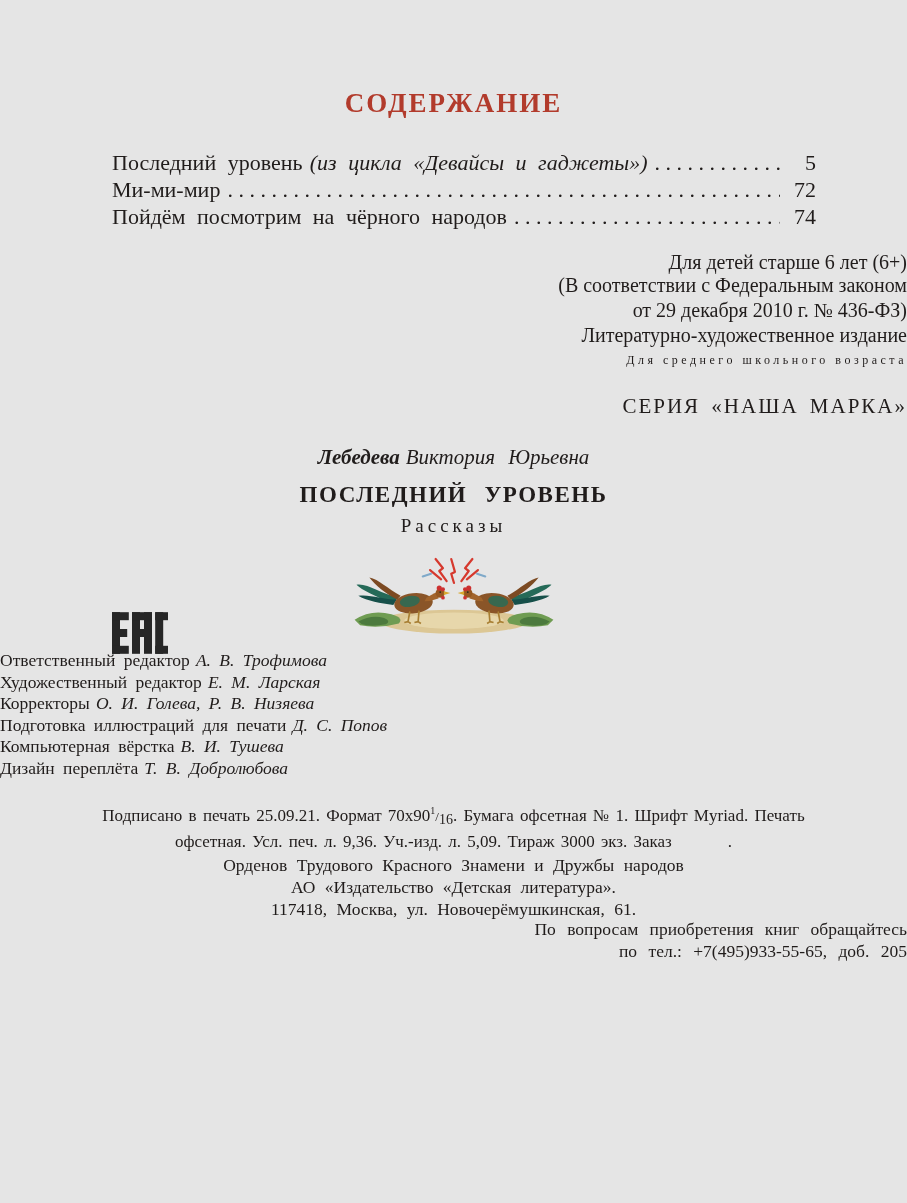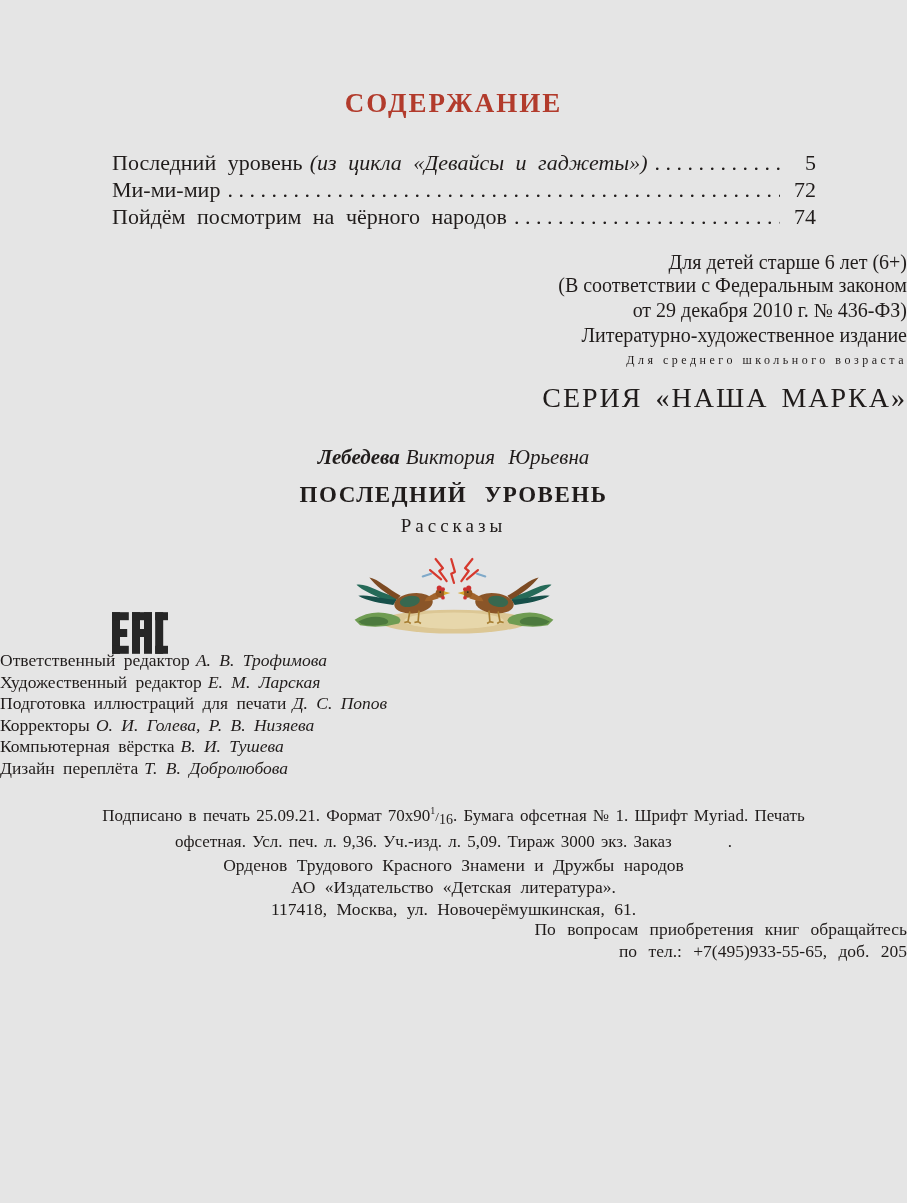--- a/index.html
+++ b/index.html
@@ -24,21 +24,21 @@
     letter-spacing:5.5px; margin:0 2px 0 7px; word-spacing:0;
   }
   .toc-page { text-align:right; min-width:34px; word-spacing:0; }
 
   .imprint-top {
     position:absolute; top:251px; left:0; right:0; text-align:right;
     font-size:20px; line-height:23px;
   }
   .imprint-top .gap { margin-top:2px; }
   .imprint-top .audience { letter-spacing:3.5px; font-size:12px; }
-  .imprint-top .series { margin-top:14px; font-size:28px; letter-spacing:2px; word-spacing:4px; }
+  .imprint-top .series { margin-top:23px; font-size:21px; letter-spacing:2px; word-spacing:4px; }
 
   .author {
     position:absolute; top:445px; left:0; right:0; text-align:center;
     font-size:21px; font-style:italic; word-spacing:8px;
   }
   .author-surname { font-weight:bold; margin-right:.28em; }
   .book-title {
     position:absolute; top:482px; left:0; right:0; text-align:center;
     font-size:23px; font-weight:bold; letter-spacing:1.5px; word-spacing:10px;
   }
@@ -178,22 +178,22 @@
 
       <rect x="54" y="0" width="10" height="52"></rect>
       <rect x="54" y="0" width="16" height="10"></rect>
       <rect x="54" y="42" width="16" height="10"></rect>
     </svg>
   </div>
 
   <div class="credits">
     <div><span>Ответственный редактор</span><span class="credit-name">А. В. Трофимова</span></div>
     <div><span>Художественный редактор</span><span class="credit-name">Е. М. Ларская</span></div>
+    <div><span>Корректоры</span><span class="credit-name">О. И. Голева, Р. В. Низяева</span></div>
     <div><span>Подготовка иллюстраций для печати</span><span class="credit-name">Д. С. Попов</span></div>
-    <div><span>Корректоры</span><span class="credit-name">О. И. Голева, Р. В. Низяева</span></div>
     <div><span>Компьютерная вёрстка</span><span class="credit-name">В. И. Тушева</span></div>
     <div><span>Дизайн переплёта</span><span class="credit-name">Т. В. Добролюбова</span></div>
   </div>
 
   <div class="print-info">
     <div>
       <span>Подписано в печать 25.09.21. Формат 70х90</span><sup class="frac">1</sup><span class="frac-slash">/</span><sub class="frac">16</sub><span>. Бумага офсетная № 1. Шрифт Myriad. Печать</span>
     </div>
     <div>
       <span>офсетная. Усл. печ. л. 9,36. Уч.-изд. л. 5,09. Тираж 3000 экз. Заказ</span><span class="order-blank"></span><span>.</span>

